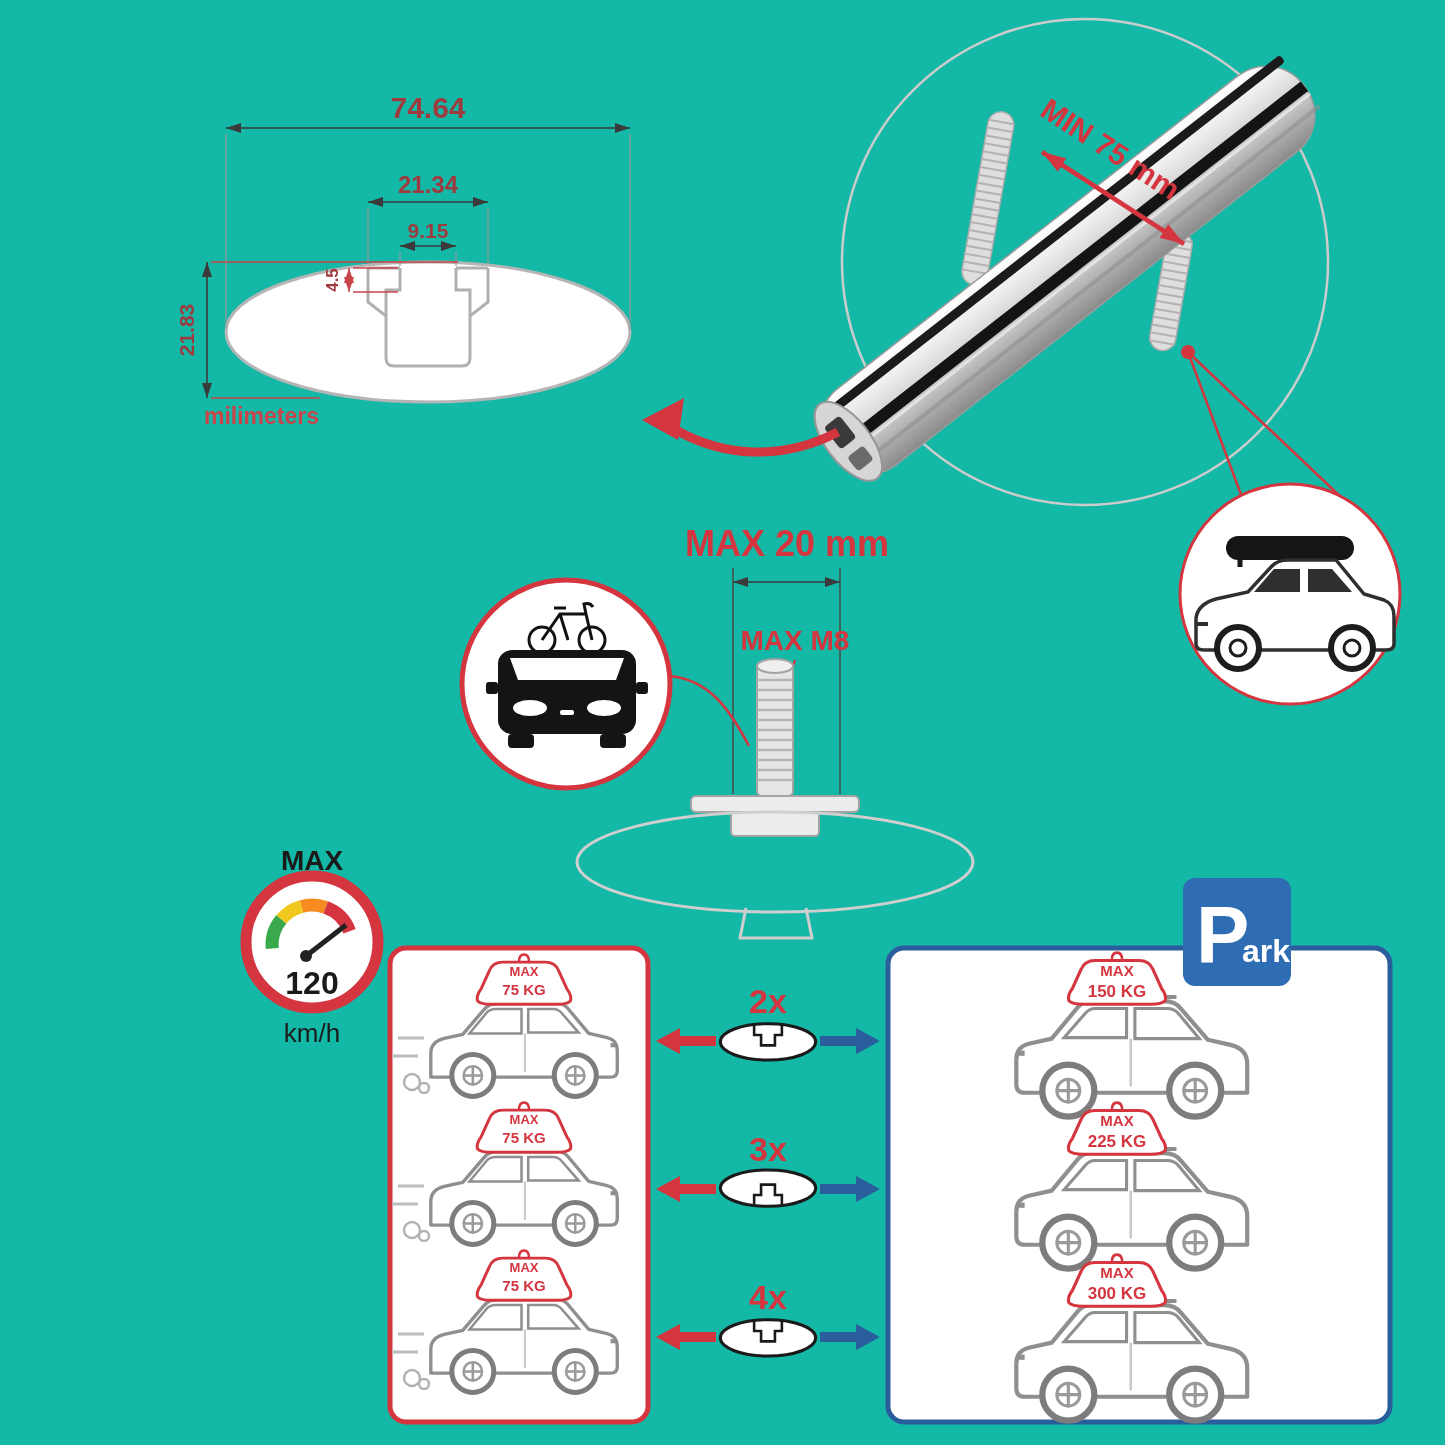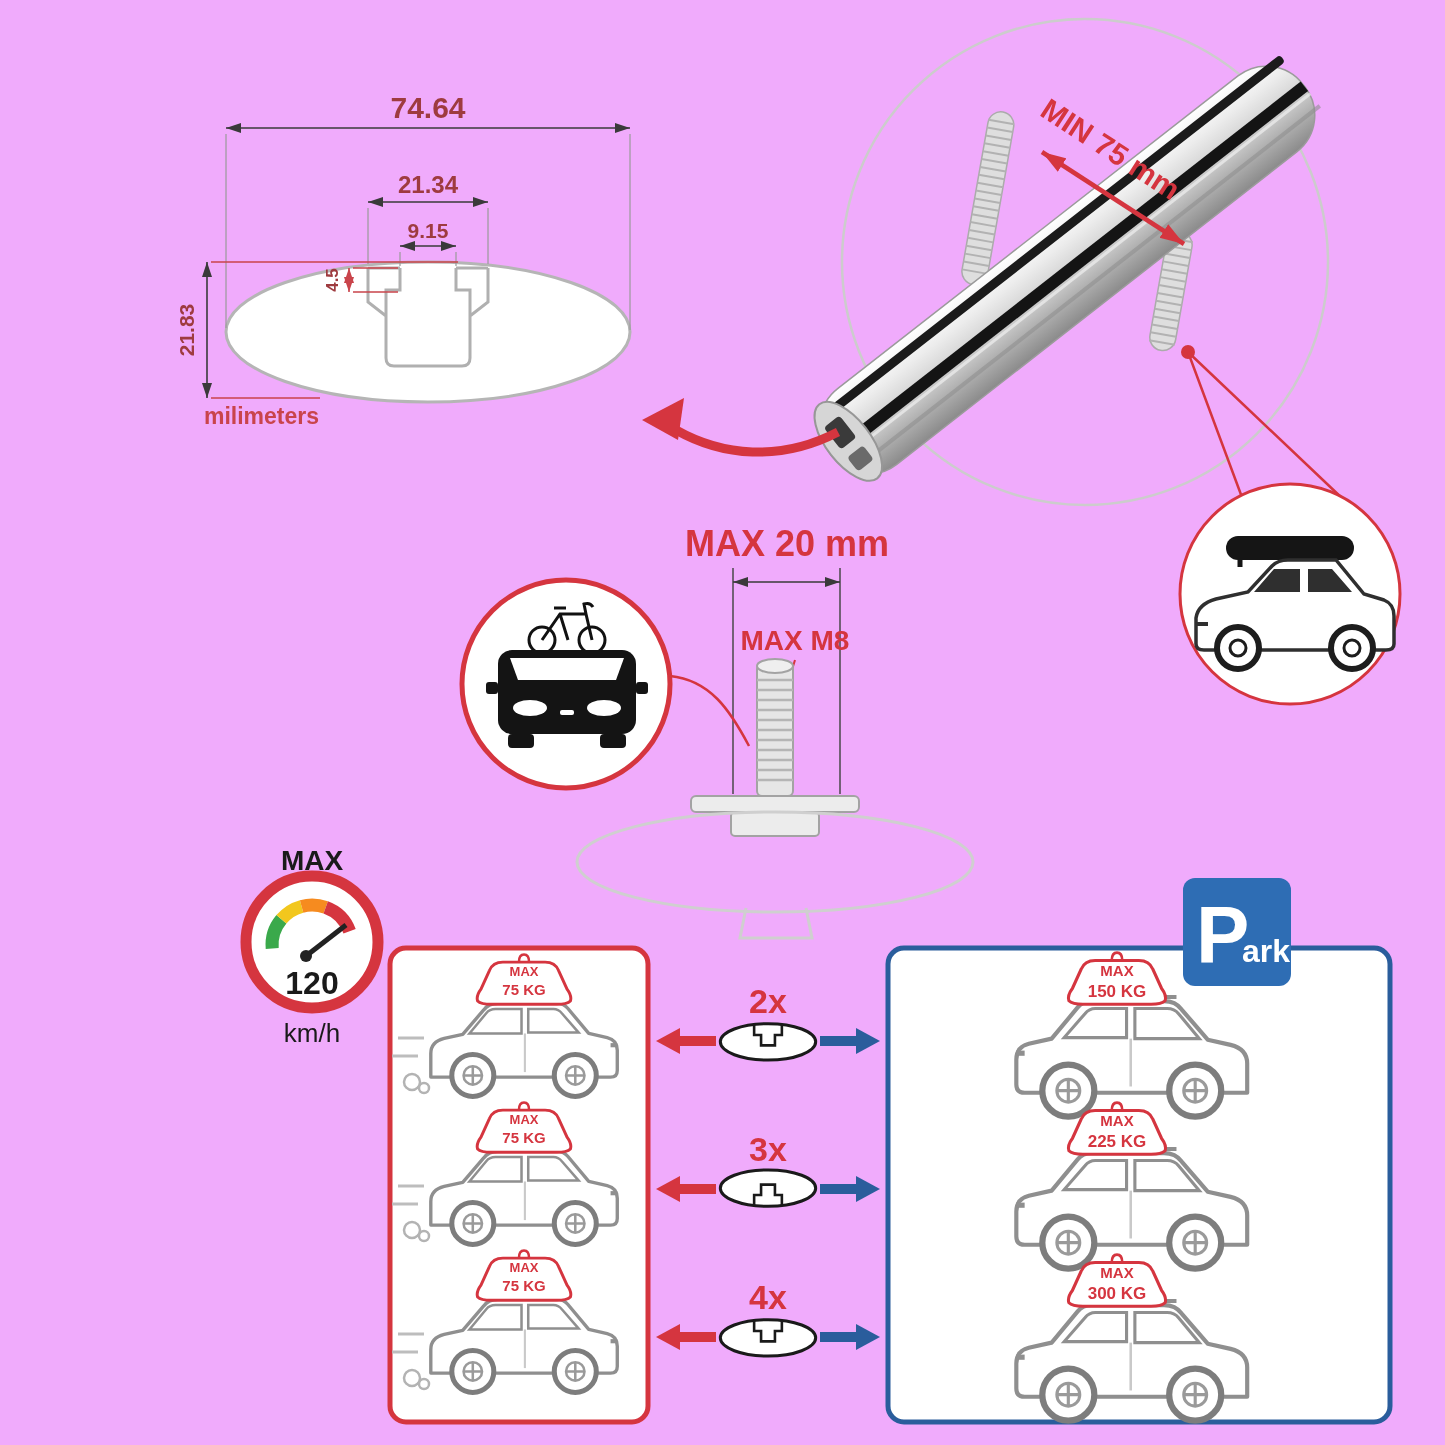--- a/index.html
+++ b/index.html
@@ -1,17 +1,17 @@
 <!DOCTYPE html>
 <html><head>
 <meta charset="utf-8">
 <style>
   *{margin:0;padding:0;box-sizing:border-box}
   body{background:#ffffff;font-family:"Liberation Sans",sans-serif}
-  .canvas{position:relative;width:1445px;height:1445px;background:#f0abfc;overflow:hidden}
+  .canvas{position:relative;width:1445px;height:1445px;background:#14b8a6;overflow:hidden}
   svg{display:block}
   text{font-family:"Liberation Sans","DejaVu Sans",sans-serif}
   .dim{fill:#9e3b3f;font-weight:bold}
   .red{fill:#d5353f;font-weight:bold}
   .red2{fill:#c9444b;font-weight:bold}
   .blk{fill:#1a1a1a;font-weight:bold}
   .wht{fill:#ffffff;font-weight:bold}
 </style>
 </head>
 <body>

